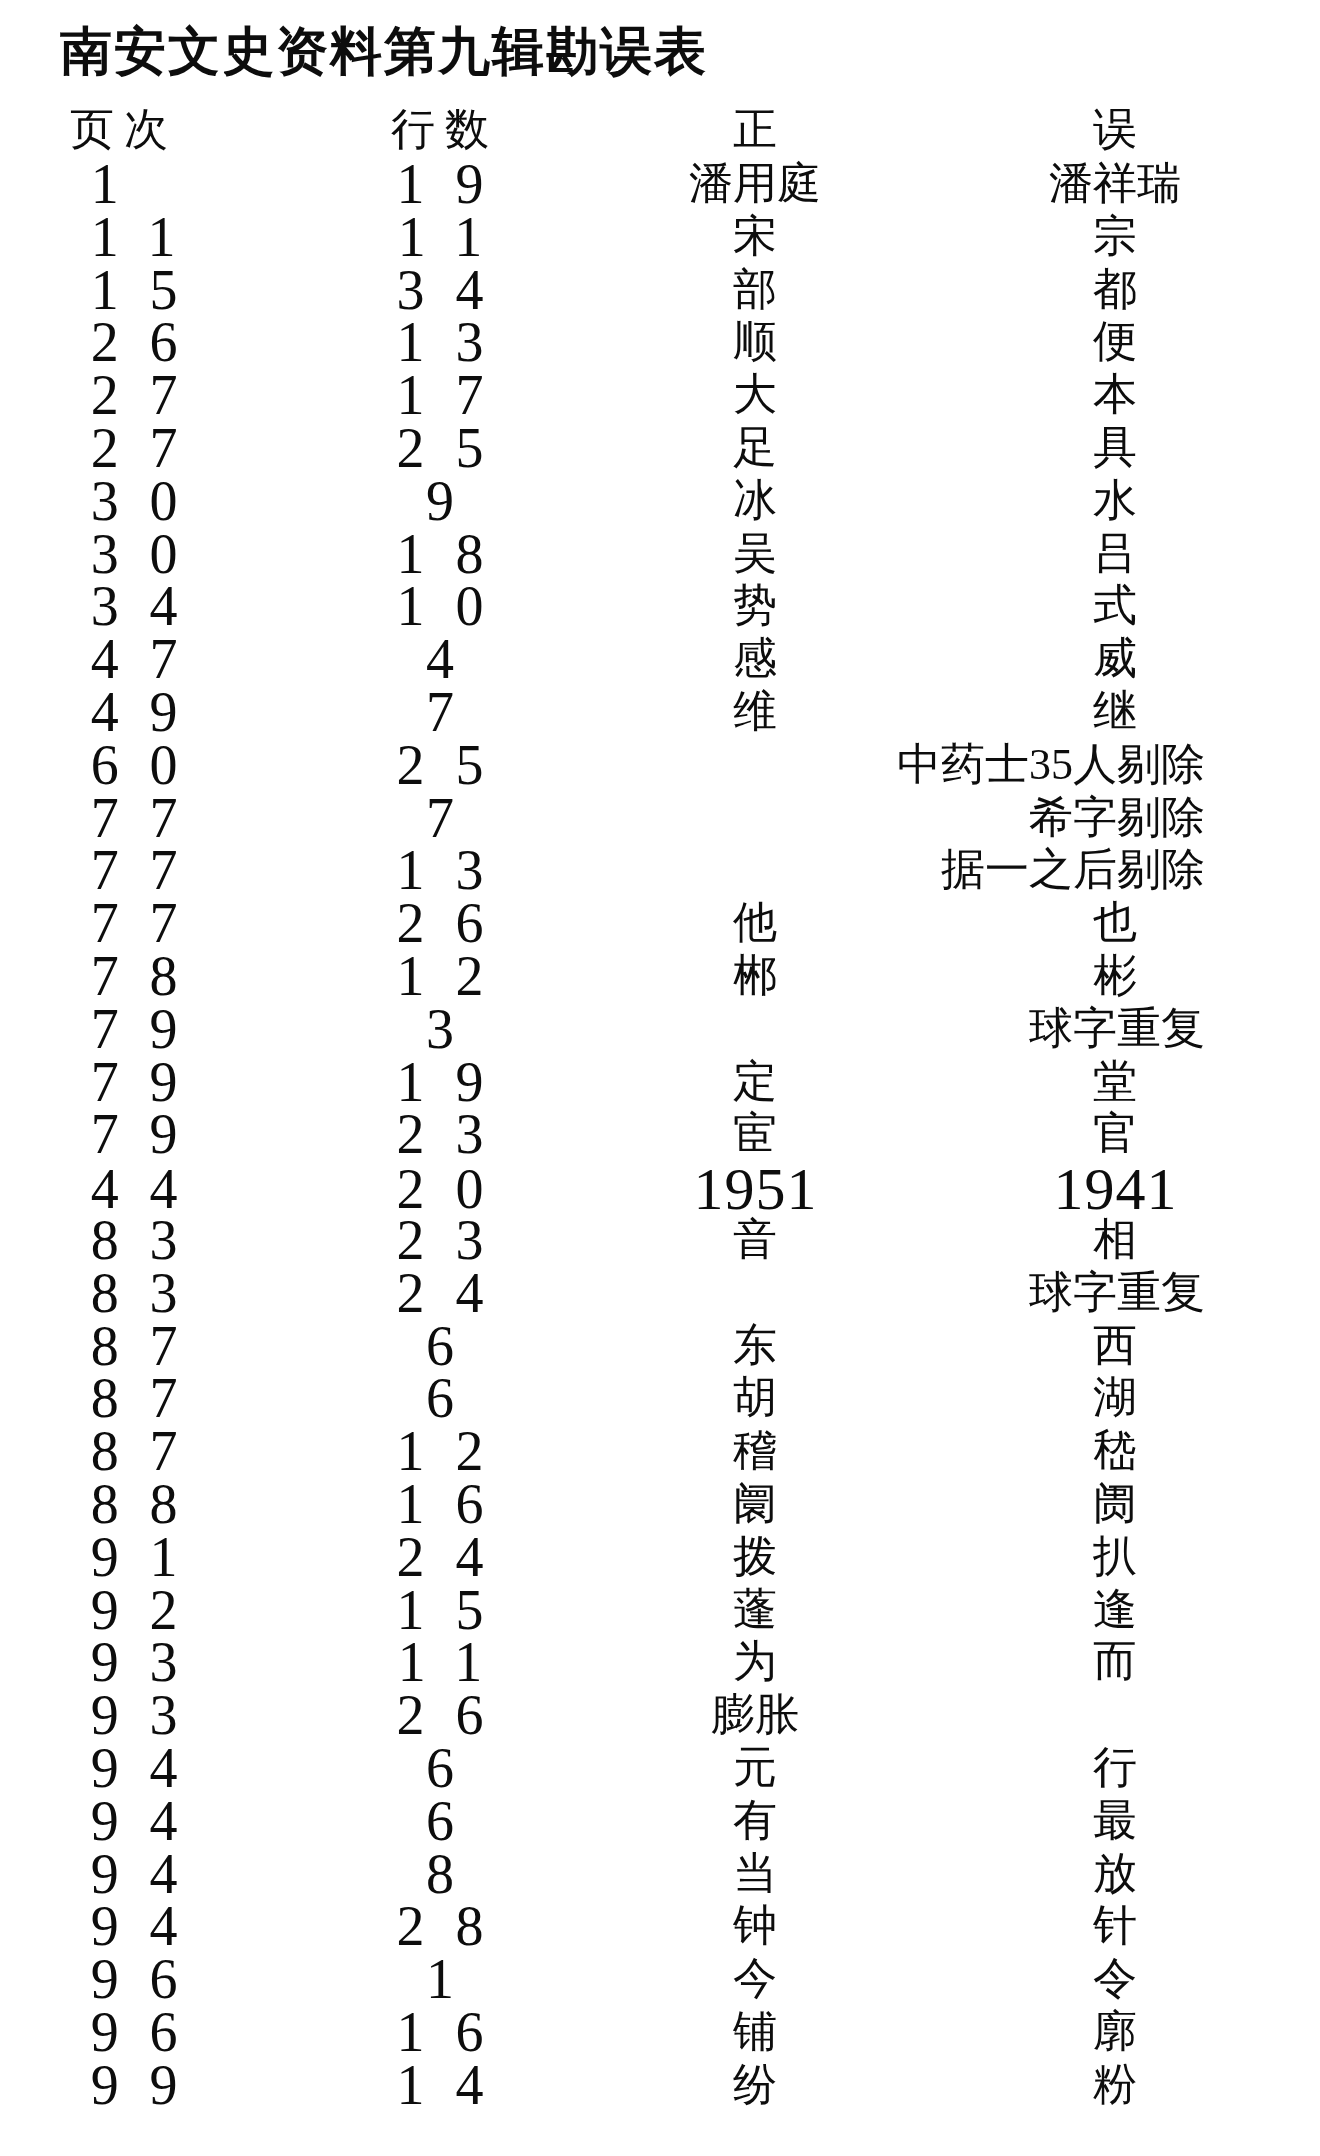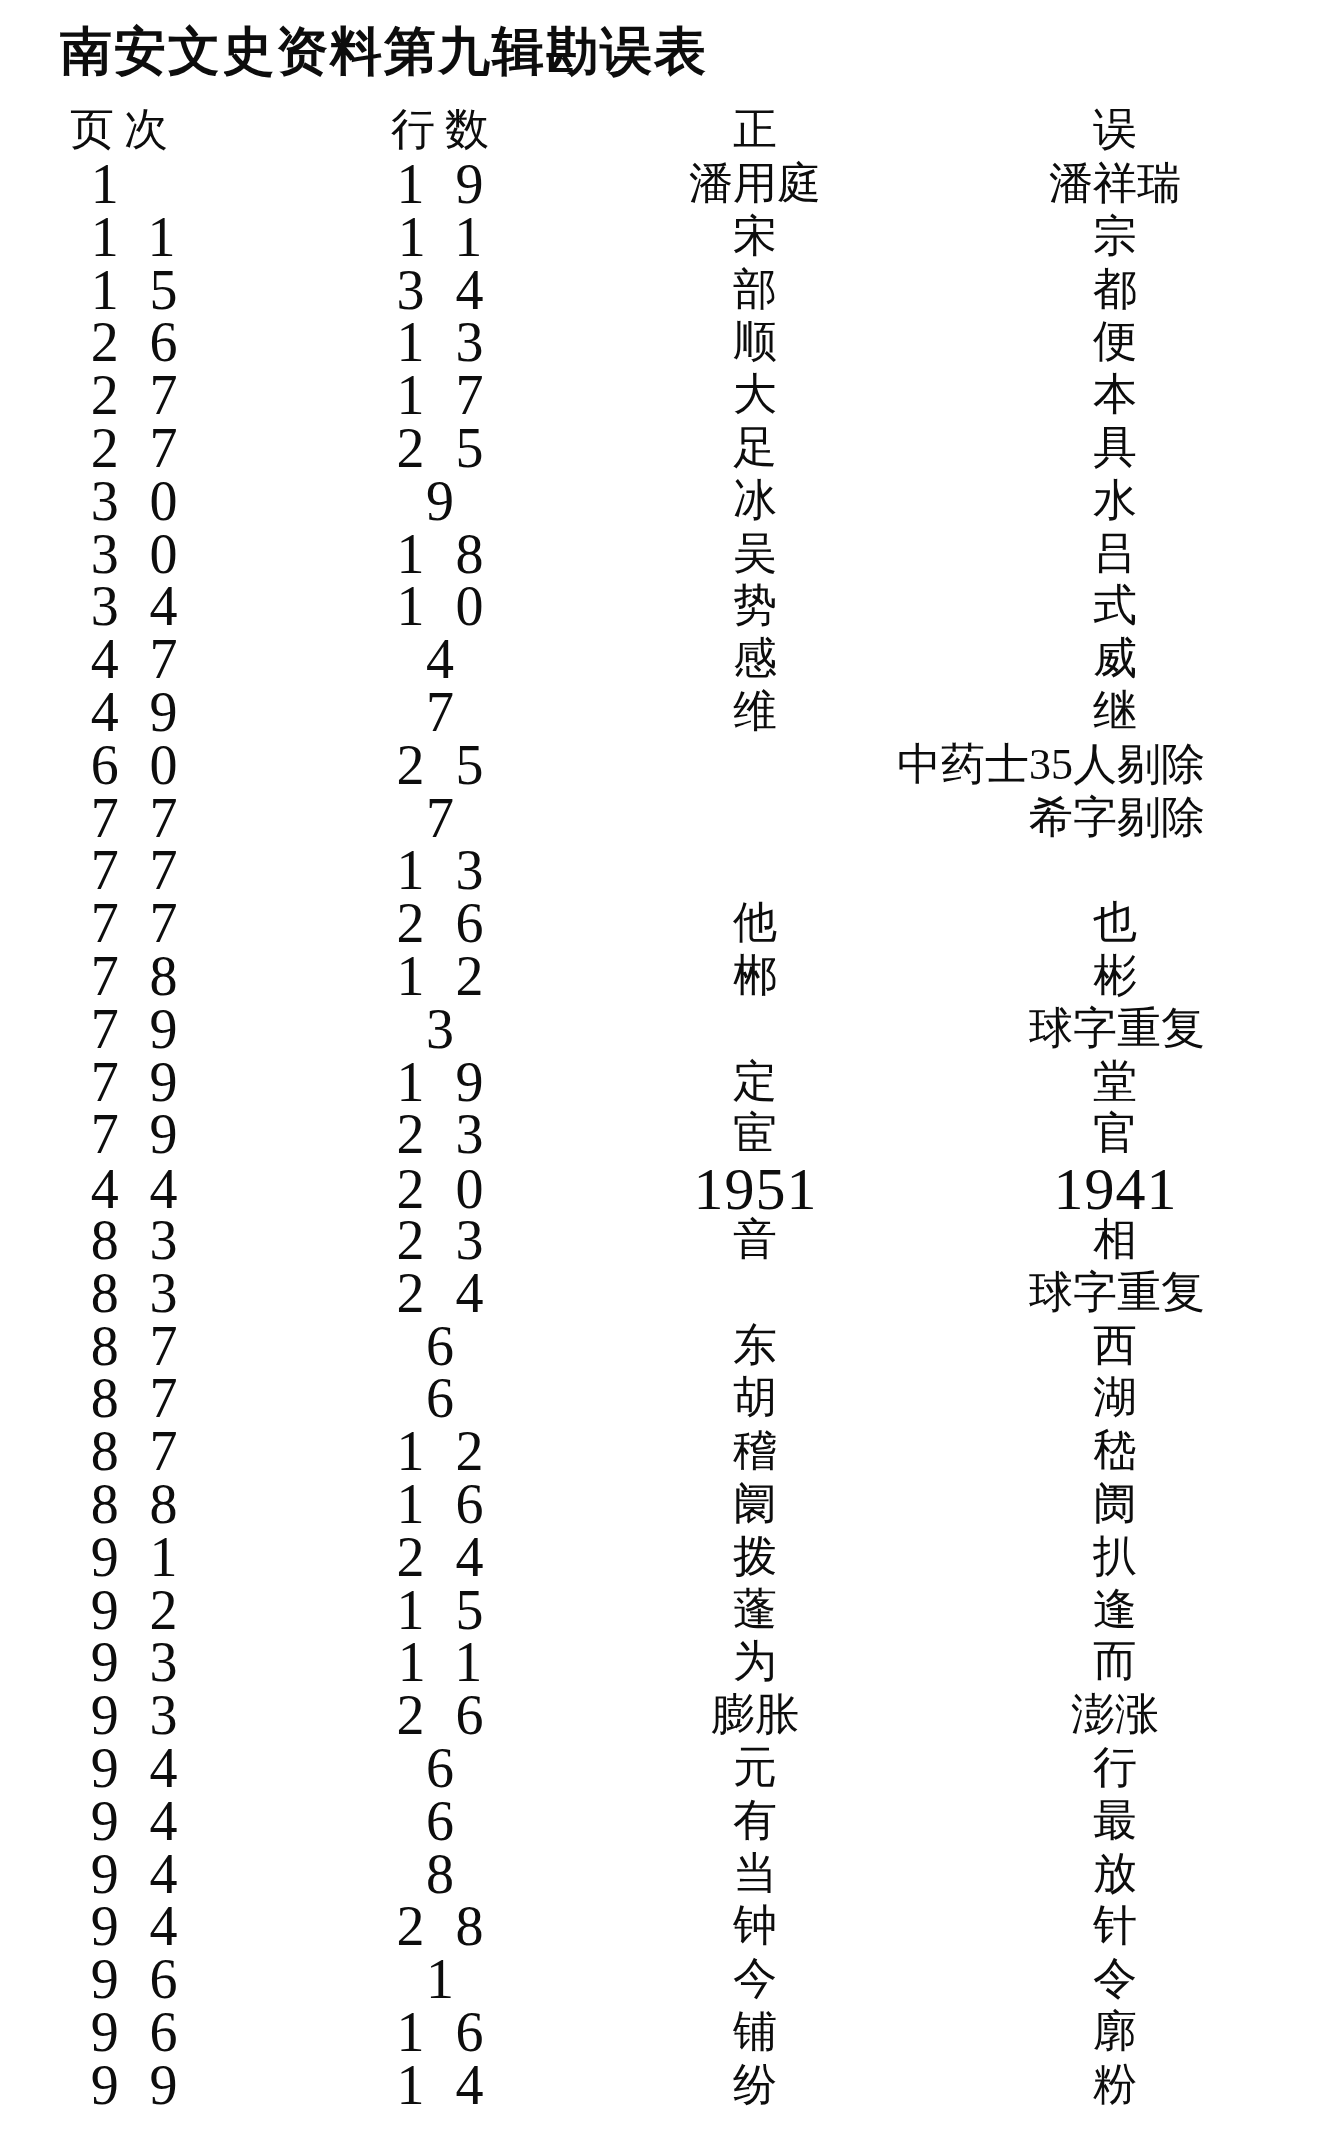--- a/index.html
+++ b/index.html
@@ -187,20 +187,21 @@
     <div class="c-page num">77</div>
     <div class="c-line num">7</div>
     <div class="c-correct"></div>
     <div class="c-error note">希字剔除</div>
   </div>
 
   <div class="grid row">
     <div class="c-page num">77</div>
     <div class="c-line num">13</div>
     <div class="c-correct"></div>
+    <div class="c-error note">据一之后剔除</div>
   </div>
 
   <div class="grid row">
     <div class="c-page num">77</div>
     <div class="c-line num">26</div>
     <div class="c-correct">他</div>
     <div class="c-error">也</div>
   </div>
 
   <div class="grid row">
@@ -298,21 +299,20 @@
     <div class="c-page num">93</div>
     <div class="c-line num">11</div>
     <div class="c-correct">为</div>
     <div class="c-error">而</div>
   </div>
 
   <div class="grid row">
     <div class="c-page num">93</div>
     <div class="c-line num">26</div>
     <div class="c-correct">膨胀</div>
-    <div class="c-error">澎涨</div>
   </div>
 
   <div class="grid row">
     <div class="c-page num">94</div>
     <div class="c-line num">6</div>
     <div class="c-correct">元</div>
     <div class="c-error">行</div>
   </div>
 
   <div class="grid row">

